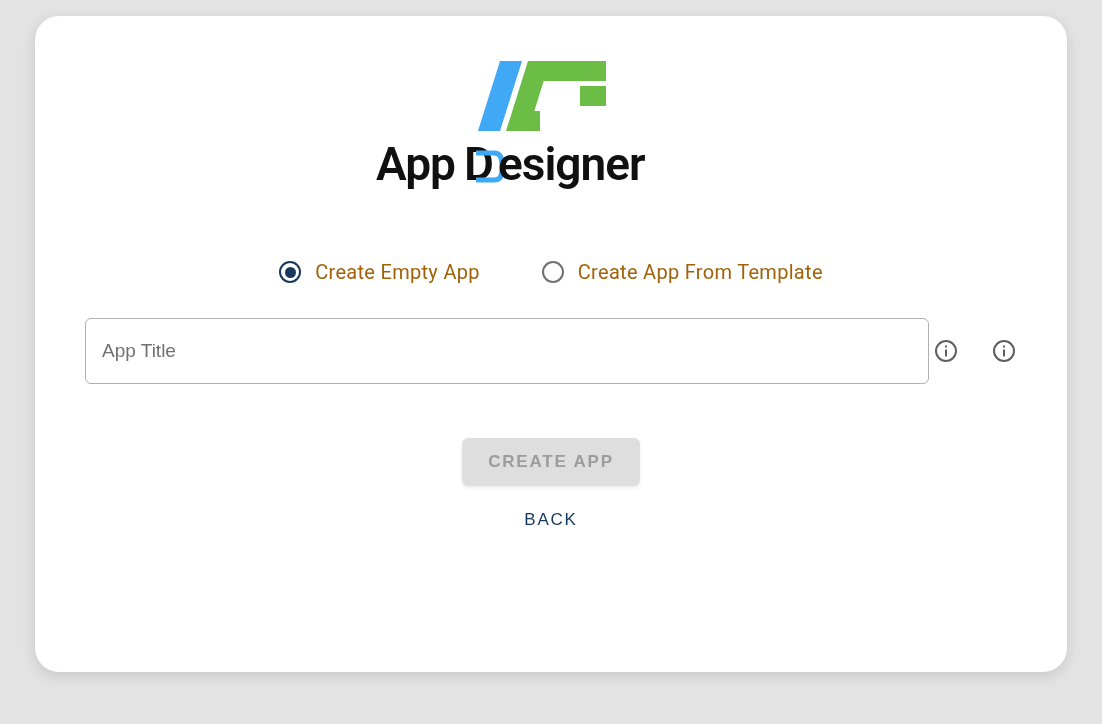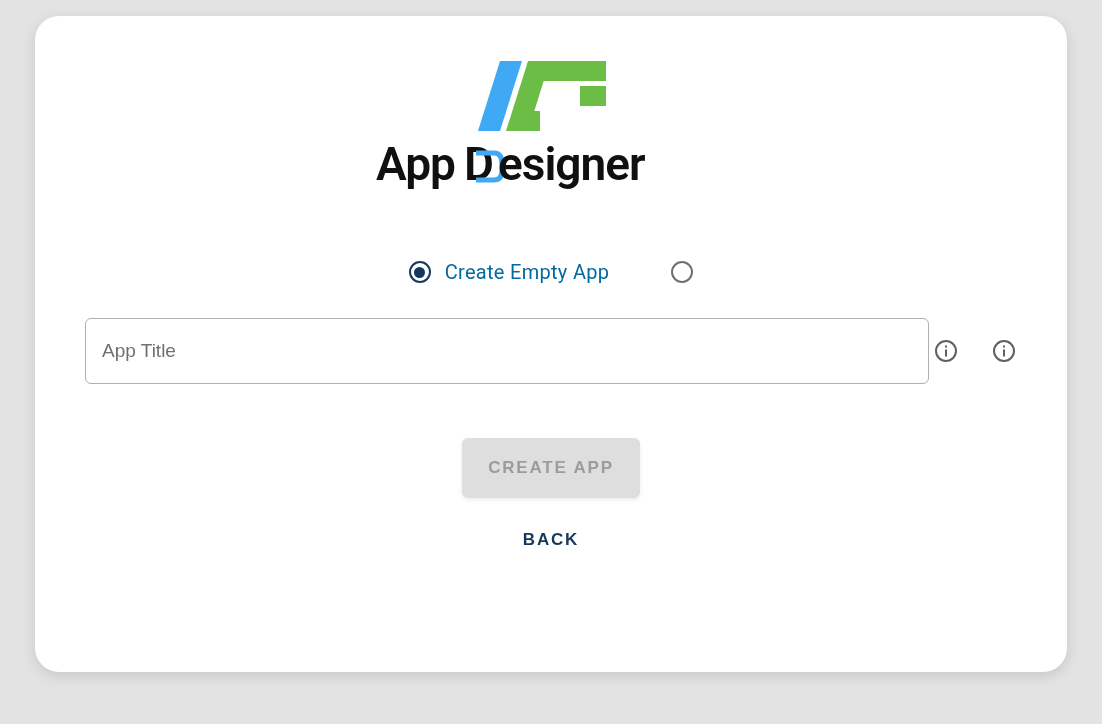--- a/index.html
+++ b/index.html
@@ -62,21 +62,21 @@
     border-color: #16385d;
   }
   .radio-inner {
     width: 11px;
     height: 11px;
     border-radius: 50%;
     background: #16385d;
   }
   .radio-label {
     font-size: 20px;
-    color: #0369a1;
+    color: #a16207;
     letter-spacing: 0.3px;
   }
   .fields-row {
     margin-top: 34px;
     display: flex;
     align-items: center;
     gap: 4px;
     padding: 0 2px;
   }
   .text-field {
@@ -110,40 +110,40 @@
     cursor: pointer;
   }
   .field-gap {
     width: 24px;
     flex: 0 0 auto;
   }
   .primary-btn {
     display: block;
     margin: 54px auto 0 auto;
     min-width: 162px;
-    height: 60px;
+    height: 48px;
     padding: 0 26px;
     border: none;
     border-radius: 6px;
     background: #dedede;
     color: #9c9c9c;
     font-size: 17px;
     font-weight: 600;
     letter-spacing: 1.8px;
     cursor: default;
     box-shadow: 0 2px 4px rgba(0,0,0,0.08);
   }
   .back-btn {
     display: block;
-    margin: 24px auto 0 auto;
+    margin: 16px auto 0 auto;
     background: none;
     border: none;
     color: #16385d;
     font-size: 17px;
-    font-weight: 700;
+    font-weight: 400;
     letter-spacing: 1.8px;
     cursor: pointer;
     padding: 8px 16px;
   }
 </style>
 </head>
 <body>
 
 <div class="card">
 
@@ -171,20 +171,21 @@
 
   <div class="radio-row">
     <div class="radio-item">
       <span class="radio-outer selected">
         <span class="radio-inner"></span>
       </span>
       <span class="radio-label">Create Empty App</span>
     </div>
     <div class="radio-item">
       <span class="radio-outer"></span>
+      <span class="radio-label">Create App From Template</span>
     </div>
   </div>
 
   <div class="fields-row">
     <div class="text-field">
       <input type="text" placeholder="App Title" style="">
     </div>
     <div class="info-btn">
       <svg width="24" height="24" viewBox="0 0 24 24">
         <circle cx="12" cy="12" r="10" fill="none" stroke="#5f5f5f" stroke-width="2"></circle>

